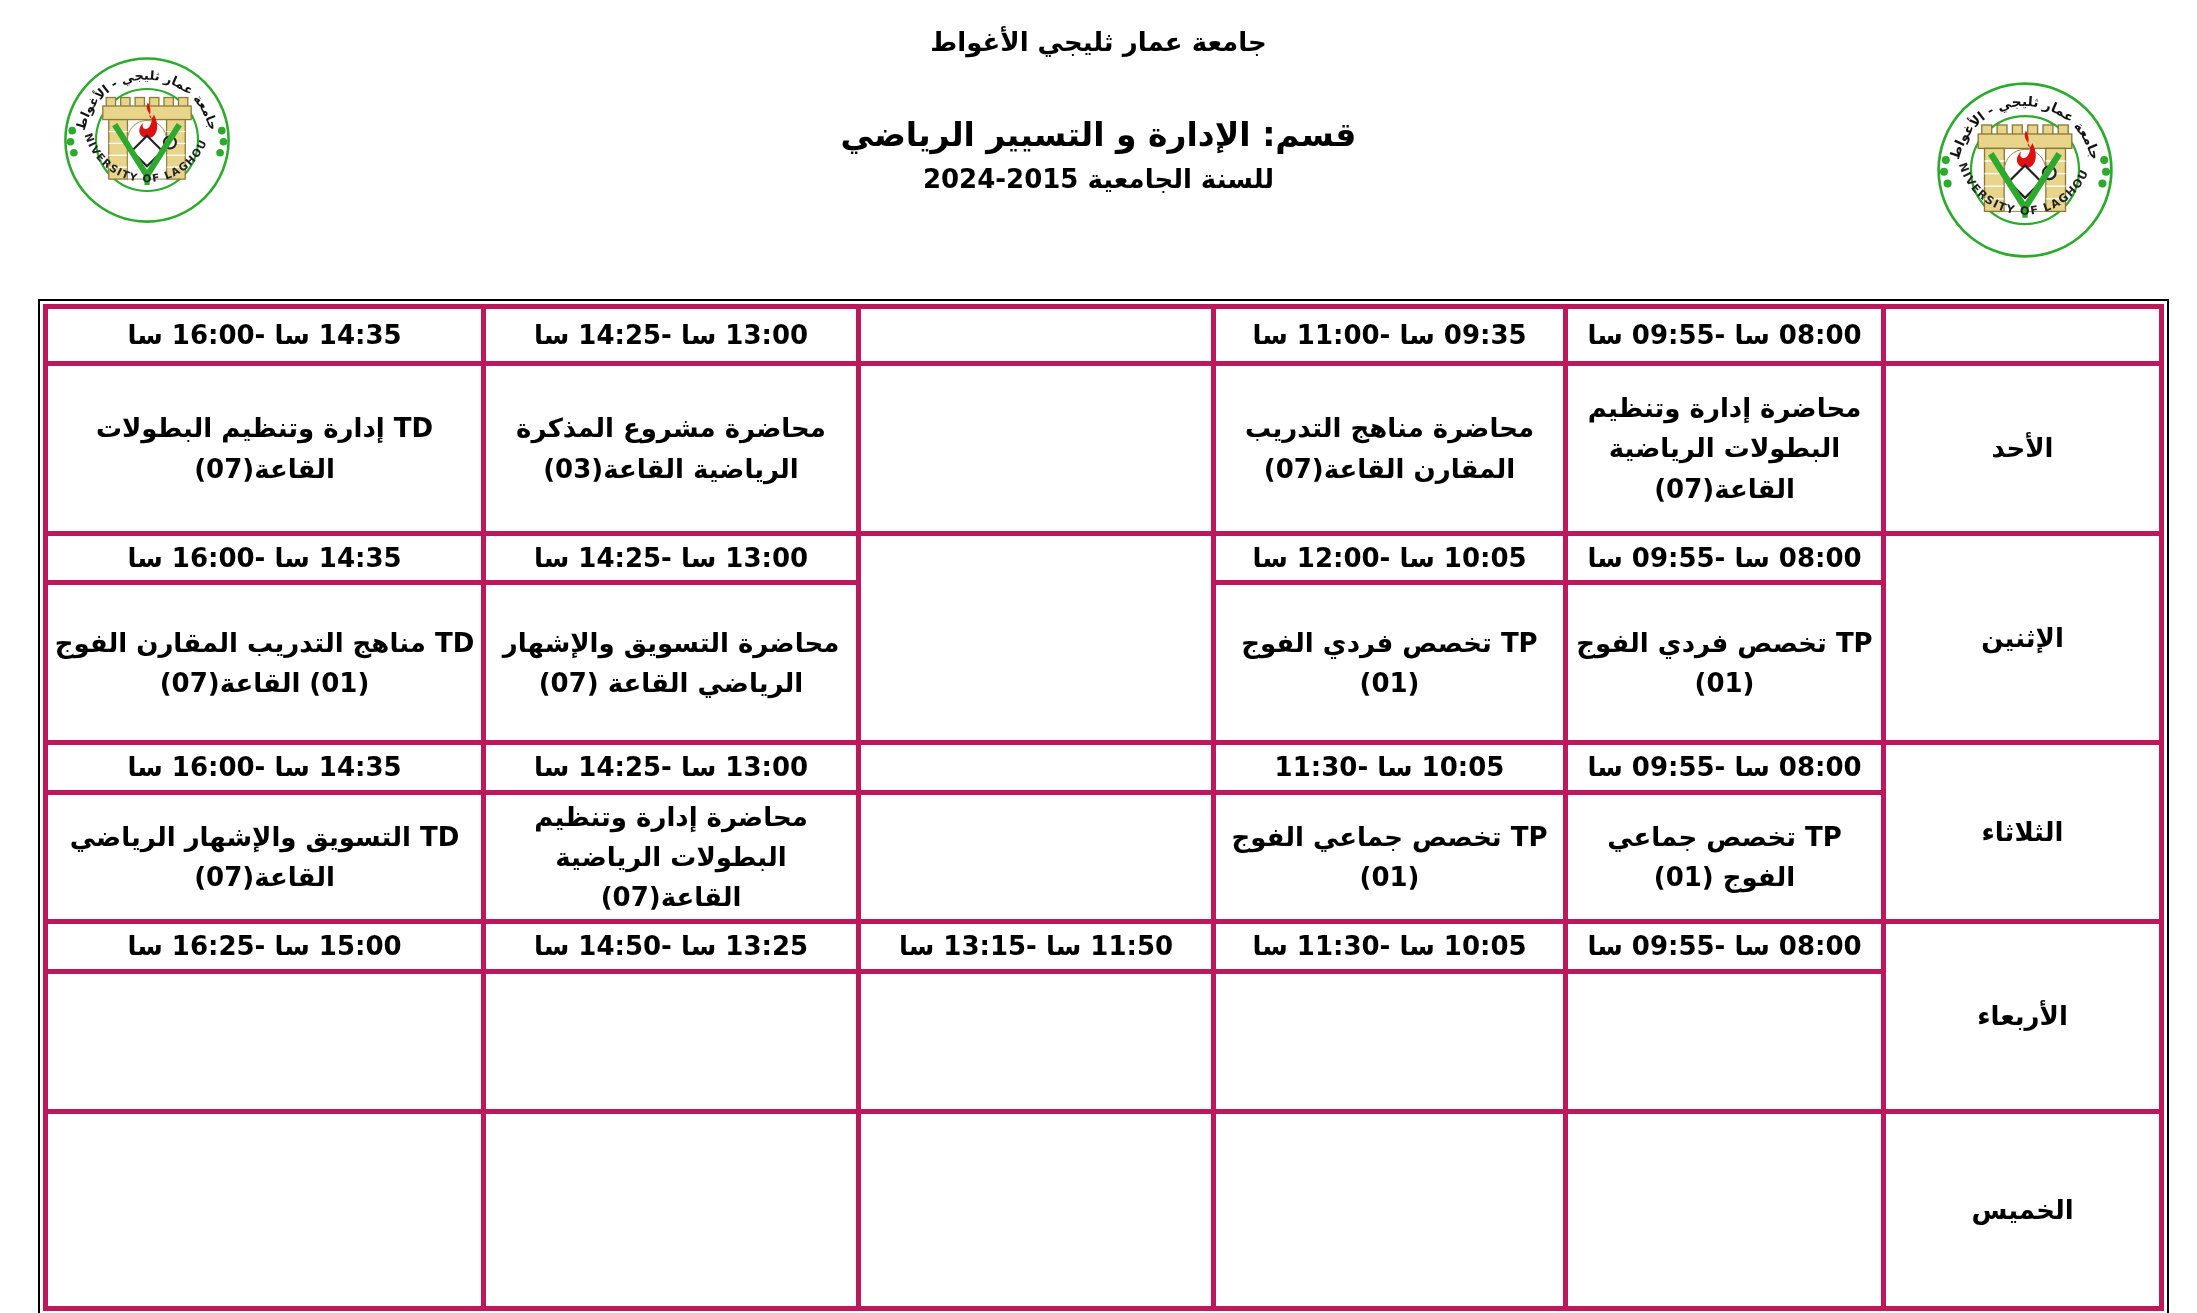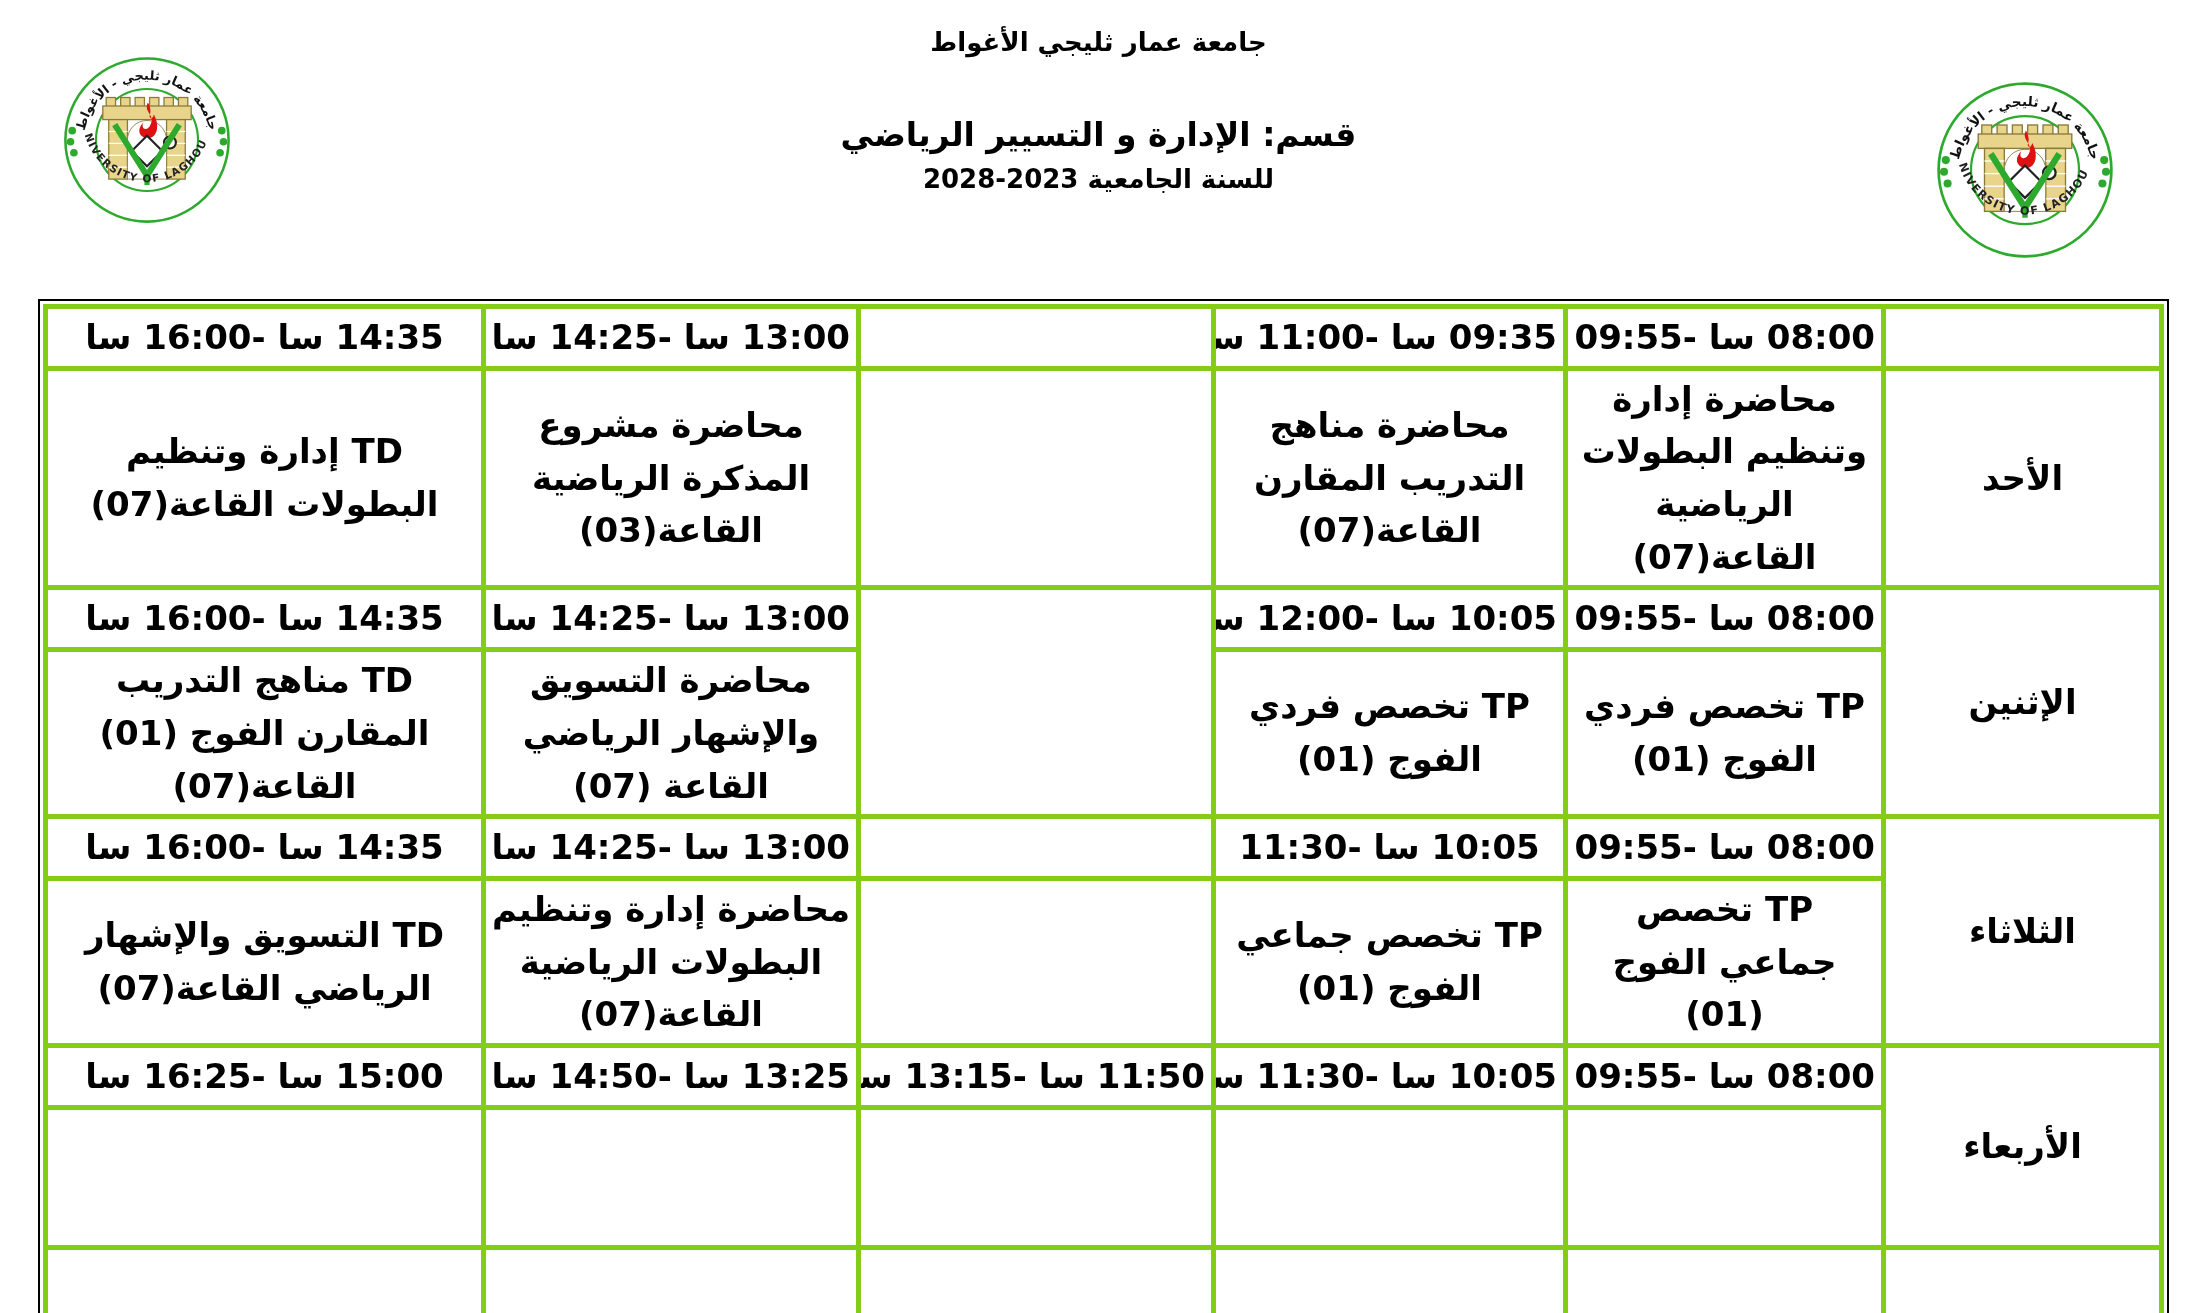--- a/index.html
+++ b/index.html
@@ -19,22 +19,22 @@
   
   .tablewrap{
     position:absolute;left:38px;top:299px;
     border:2px solid #000;padding:3px;background:#fff;
   }
   table.tt{
     border-collapse:collapse;table-layout:fixed;direction:rtl;
     width:2106px;background:#fff;
   }
   table.tt td{
-    border:5px solid #84cc16;padding:2px 6px;text-align:center;vertical-align:middle;
-    font-size:34px;line-height:1.55;overflow:hidden;
+    border:5px solid #be185d;padding:2px 6px;text-align:center;vertical-align:middle;
+    font-size:26px;line-height:1.55;overflow:hidden;
   }
   td.time{font-size:27px;white-space:nowrap;}
   td.day{font-size:29px;}
   td.ctop{vertical-align:top;}
   tr.r-sun-t{height:57px;}
   tr.r-sun-c{height:170px;}
   tr.r-mon-t{height:45px;}
   tr.r-mon-c{height:160px;}
   tr.r-tue-t{height:42px;}
   tr.r-tue-c{height:86px;}
@@ -132,21 +132,21 @@
       <polyline points="62,82 100,142 138,82" fill="none" stroke="#2daa2d" stroke-width="7"></polyline>
       <line x1="100" y1="142" x2="100" y2="153" stroke="#2daa2d" stroke-width="6"></line>
       <path id="arcBotR" d="M 28 98 A 76 76 0 0 0 172 98" fill="none"></path>
       <text font-size="12.5" fill="#222" font-weight="bold" letter-spacing="1.5"><textPath href="#arcBotR" startOffset="50%" text-anchor="middle">UNIVERSITY OF LAGHOUAT</textPath></text>
     </svg>
   </div>
 
   <div class="header">
     <div class="h">جامعة عمار ثليجي الأغواط</div>
     <div class="h h3">قسم: الإدارة و التسيير الرياضي</div>
-    <div class="h">للسنة الجامعية 2023-2028</div>
+    <div class="h">للسنة الجامعية 2015-2024</div>
   </div>
 
   <div class="tablewrap">
     <table class="tt">
       <colgroup>
         <col style="width:278px">
           <col style="width:318px">
           <col style="width:352px">
         <col style="width:355px">
           <col style="width:375px">

